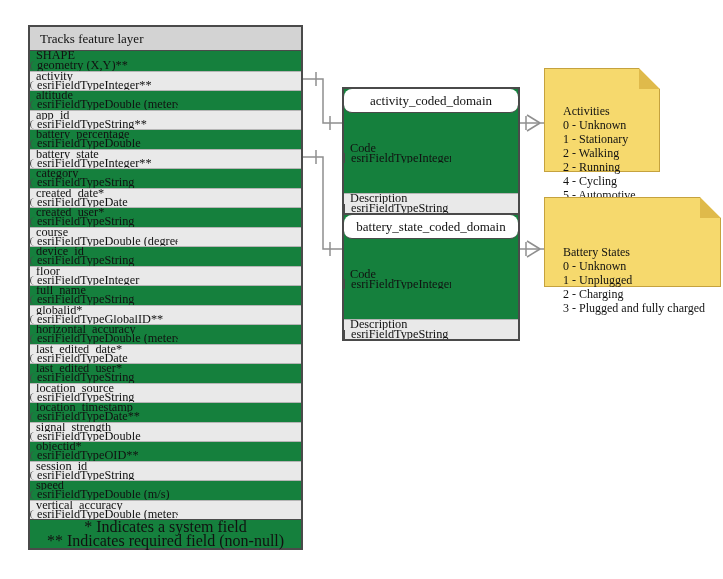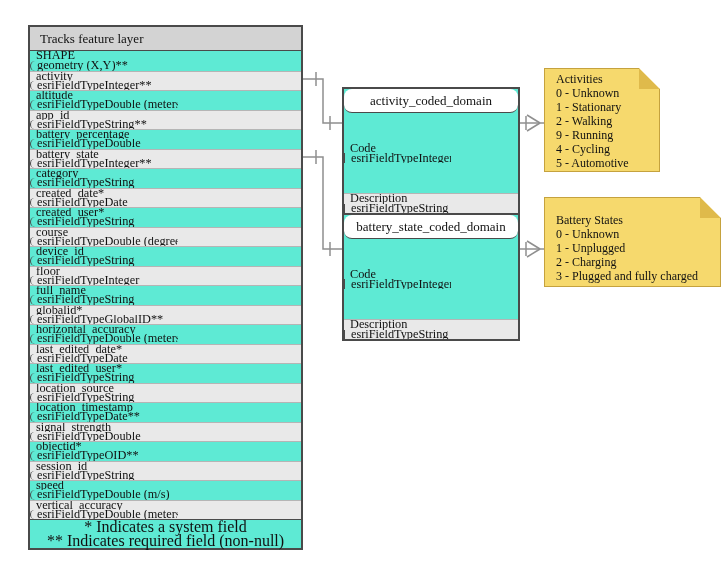--- a/index.html
+++ b/index.html
@@ -17,21 +17,21 @@
   body{
     width:723px;height:579px;position:relative;background:#ffffff;
     font-family:"Liberation Serif","DejaVu Serif",serif;
     color:var(--text-color);overflow:hidden;
   }
   
   #connector-layer{position:absolute;left:0;top:0;z-index:0;}
   #connector-layer line,#connector-layer path{stroke:var(--connector-gray);stroke-width:1.5;fill:none;}
 
   
-  .etable{position:absolute;z-index:1;background:#5eead4;border:2px solid var(--dark-border);box-sizing:border-box;}
+  .etable{position:absolute;z-index:1;background:#15803d;border:2px solid var(--dark-border);box-sizing:border-box;}
   .etable .t-header{
     height:24px;display:flex;align-items:center;border-bottom:1px solid var(--dark-border);
     background:var(--header-gray);font-size:13px;padding-left:10px;box-sizing:border-box;
   }
   .etable.domain .t-header{background:#ffffff;justify-content:center;padding-left:0;border-radius:8px;}
   .trow{display:flex;box-sizing:border-box;border-top:1px solid var(--light-border);flex-direction:column;}
   .trow:first-child{border-top:none;}
   .trow.alt{background:var(--alt-row-gray);}
   .cell{display:flex;align-items:center;padding-left:6px;box-sizing:border-box;font-size:12.3px;white-space:nowrap;overflow:hidden;}
   .cell.c1{border-left:1px solid var(--dark-border);}
@@ -47,21 +47,21 @@
   .domain{width:178px;}
   .domain .trow{height:20px;margin-top:30px;}
   .domain .cell.c0{width:71px;}
   .domain .cell.c1{width:107px;}
   #activity-domain{left:342px;top:87px;}
   #battery-domain{left:342px;top:213px;}
 
   
   .note{position:absolute;z-index:1;background:var(--note-yellow);border:1px solid var(--note-border);
         box-sizing:border-box;font-size:12px;line-height:14px;}
-  .note-inner{position:relative;padding:3px 4px 0 11px;}
+  .note-inner{position:relative;padding:3px 4px 0 18px;margin-top:32px;}
   .note .cut{position:absolute;top:-1px;right:-1px;width:21px;height:21px;background:#ffffff;
        -webkit-clip-path:polygon(0 0,100% 0,100% 100%);clip-path:polygon(0 0,100% 0,100% 100%);}
   .note .flap{position:absolute;top:-1px;right:-1px;width:21px;height:21px;background:var(--note-fold);
        -webkit-clip-path:polygon(0 0,100% 100%,0 100%);clip-path:polygon(0 0,100% 100%,0 100%);}
   #note-activities{left:544px;top:68px;width:116px;height:104px;}
   #note-battery{left:544px;top:197px;width:177px;height:90px;font-family:Liberation Serif, serif;}
   #note-battery .note-inner{padding-top:15px;}
   .note-title,.note-line{white-space:nowrap;}
 </style>
 </head>
@@ -227,21 +227,21 @@
 </div>
 
 <div id="note-activities" class="note">
   <div class="flap"></div>
   <div class="cut"></div>
   <div class="note-inner" id="activities-note-lines">
       <div class="note-title">Activities</div>
       <div class="note-line">0 - Unknown</div>
       <div class="note-line">1 - Stationary</div>
       <div class="note-line">2 - Walking</div>
-      <div class="note-line">9 - Running</div>
+      <div class="note-line">2 - Running</div>
       <div class="note-line">4 - Cycling</div>
       <div class="note-line">5 - Automotive</div>
     </div>
 </div>
 
 <div id="note-battery" class="note">
   <div class="flap"></div>
   <div class="cut"></div>
   <div class="note-inner" id="battery-note-lines">
       <div class="note-title">Battery States</div>

